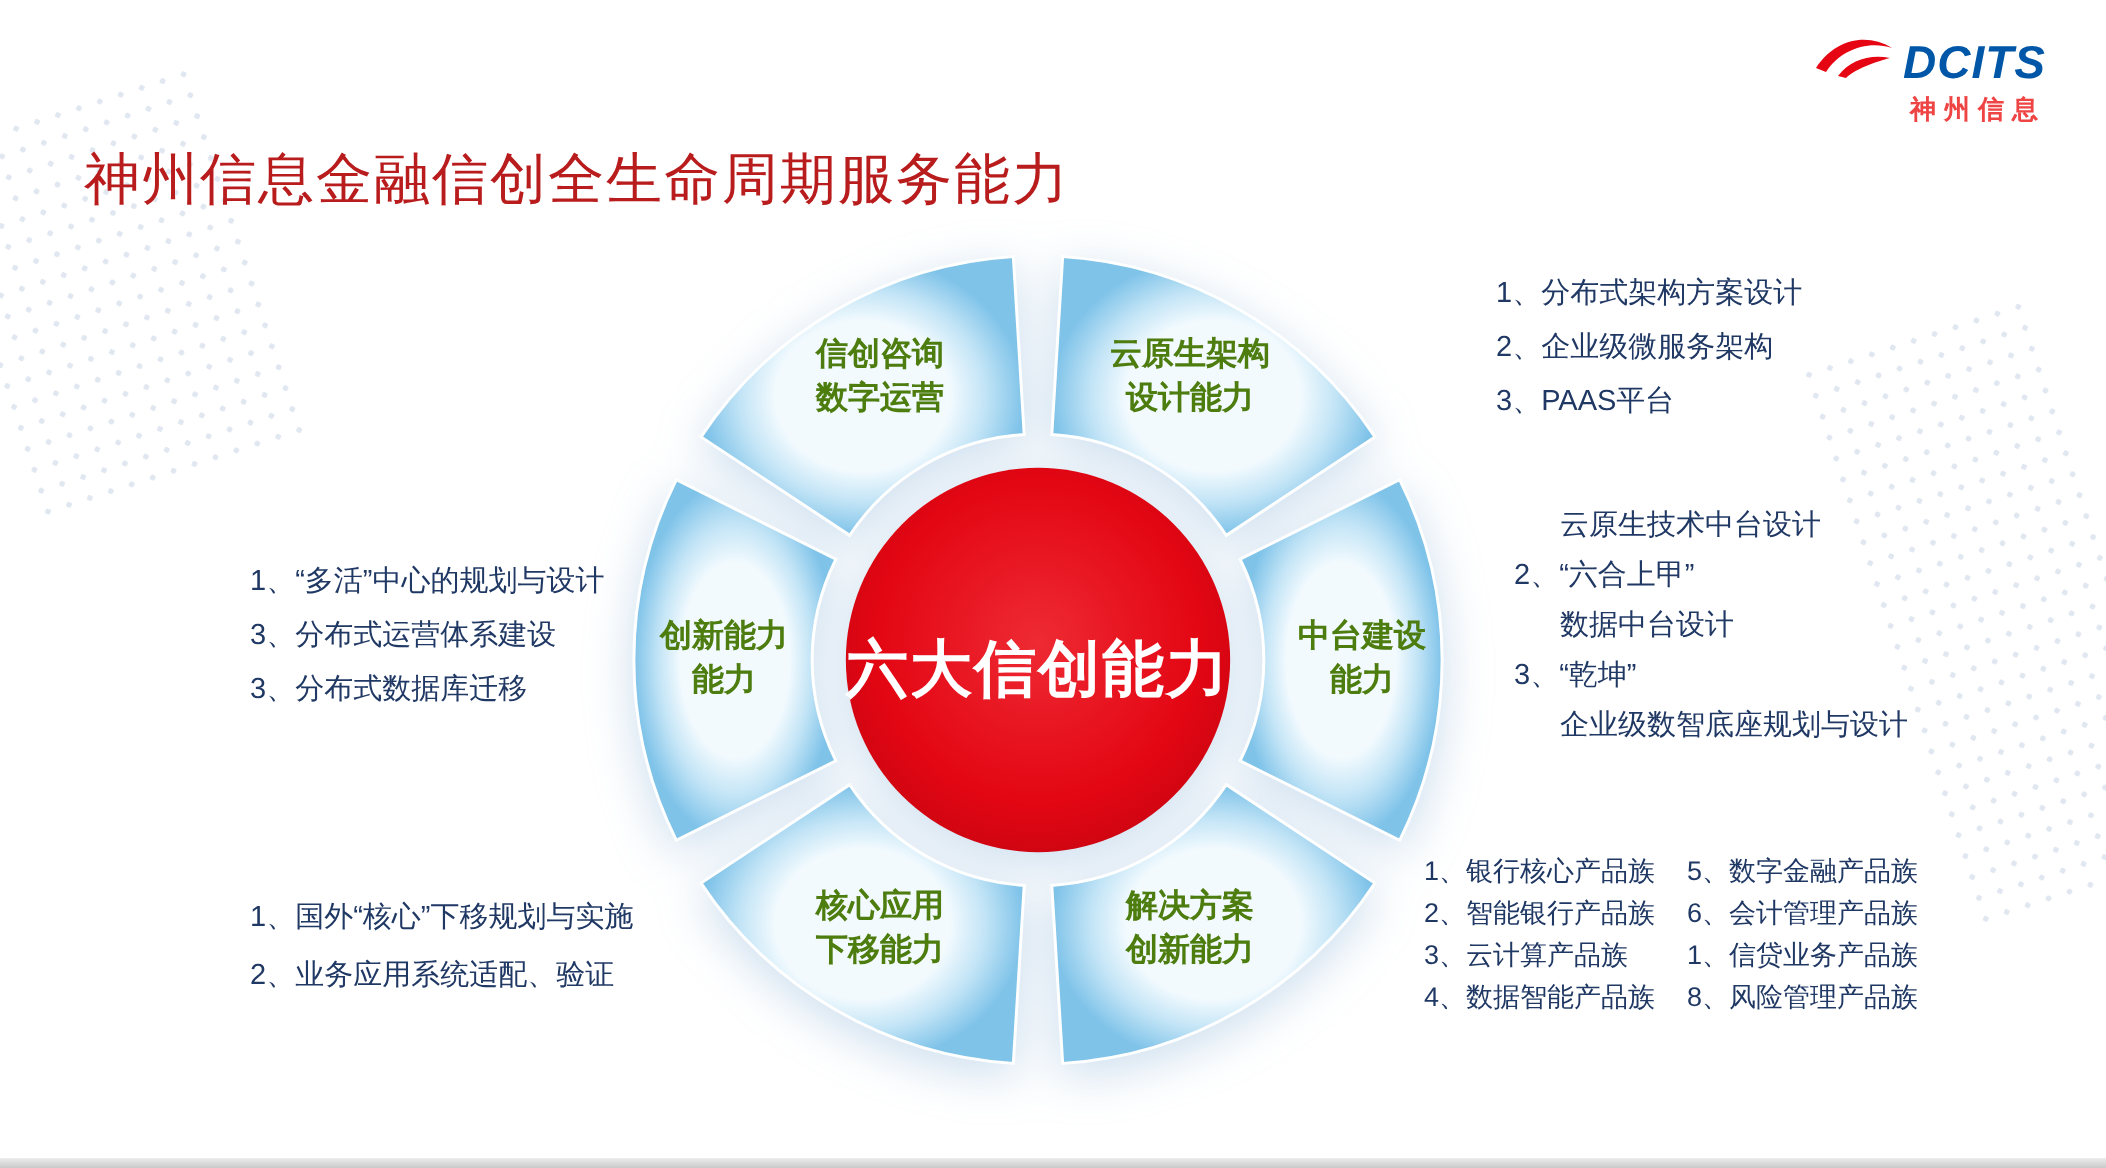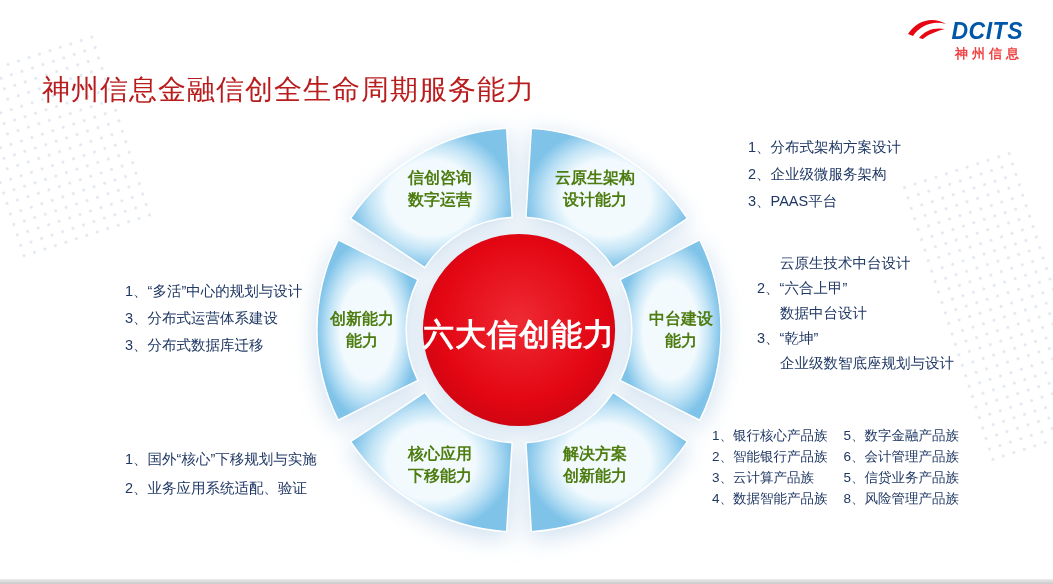--- a/index.html
+++ b/index.html
@@ -173,18 +173,18 @@
   <div class="list br">
     <div>
       <div class="li">1、银行核心产品族</div>
       <div class="li">2、智能银行产品族</div>
       <div class="li">3、云计算产品族</div>
       <div class="li">4、数据智能产品族</div>
     </div>
     <div>
       <div class="li">5、数字金融产品族</div>
       <div class="li">6、会计管理产品族</div>
-      <div class="li">5、信贷业务产品族</div>
+      <div class="li">1、信贷业务产品族</div>
       <div class="li">8、风险管理产品族</div>
     </div>
   </div>
 
 </div>
 
 </body></html>

